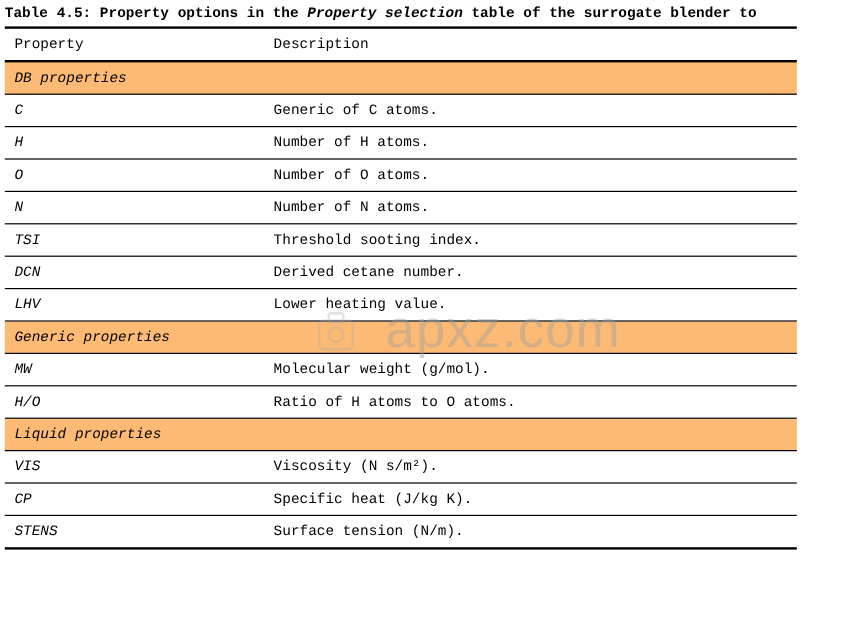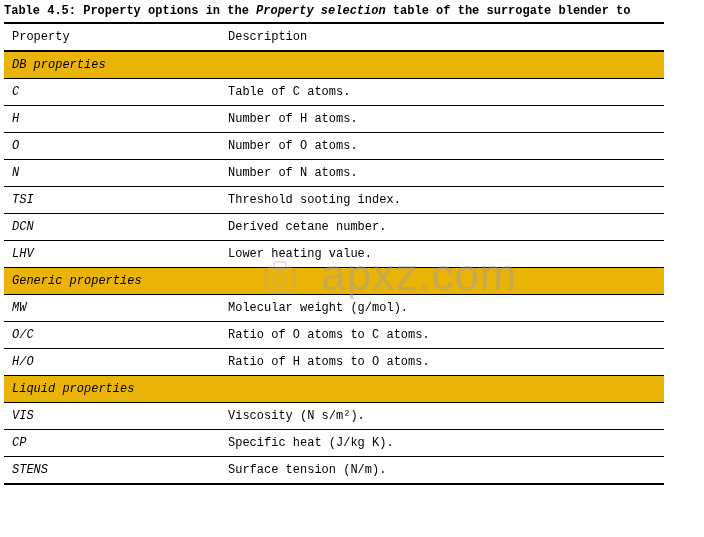--- a/index.html
+++ b/index.html
@@ -30,21 +30,21 @@
     padding: 6px 8px;
     border-bottom: 2px solid #000;
   }
   td {
     padding: 6px 8px;
     border-bottom: 1px solid #000;
     vertical-align: top;
   }
   th.col-prop, td.col-prop { width: 200px; }
   .section td {
-    background: #eab308;
+    background: #fdba74;
     font-style: italic;
     font-weight: normal;
     border-bottom: 1px solid #000;
   }
   .prop { font-style: italic; }
   .watermark {
     position: absolute;
     left: 260px;
     top: 250px;
     font-size: 44px;
@@ -68,21 +68,21 @@
       <th class="col-prop">Property</th>
       <th>Description</th>
     </tr>
   </thead>
   <tbody id="tbody">
       <tr class="section">
         <td colspan="2">DB properties</td>
       </tr>
       <tr>
         <td class="col-prop prop">C</td>
-        <td class="desc">Table of C atoms.</td>
+        <td class="desc">Generic of C atoms.</td>
       </tr>
       <tr>
         <td class="col-prop prop">H</td>
         <td class="desc">Number of H atoms.</td>
       </tr>
       <tr>
         <td class="col-prop prop">O</td>
         <td class="desc">Number of O atoms.</td>
       </tr>
       <tr>
@@ -102,24 +102,20 @@
         <td class="desc">Lower heating value.</td>
       </tr>
       <tr class="section">
         <td colspan="2">Generic properties</td>
       </tr>
       <tr>
         <td class="col-prop prop">MW</td>
         <td class="desc">Molecular weight (g/mol).</td>
       </tr>
       <tr>
-        <td class="col-prop prop">O/C</td>
-        <td class="desc">Ratio of O atoms to C atoms.</td>
-      </tr>
-      <tr>
         <td class="col-prop prop">H/O</td>
         <td class="desc">Ratio of H atoms to O atoms.</td>
       </tr>
       <tr class="section">
         <td colspan="2">Liquid properties</td>
       </tr>
       <tr>
         <td class="col-prop prop">VIS</td>
         <td class="desc">Viscosity (N s/m²).</td>
       </tr>

